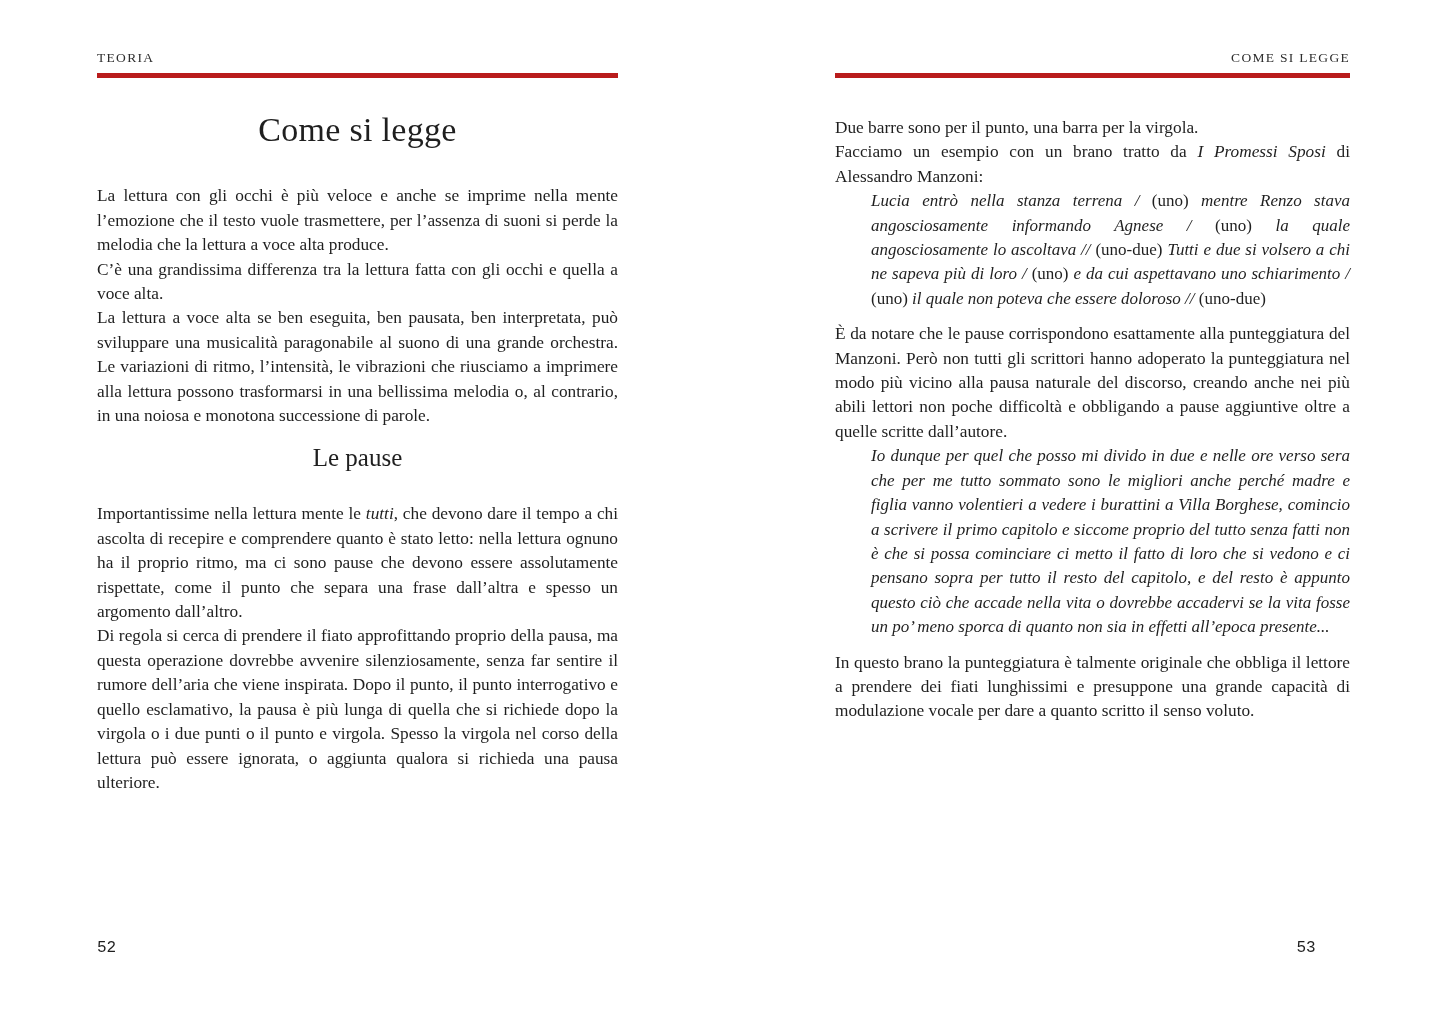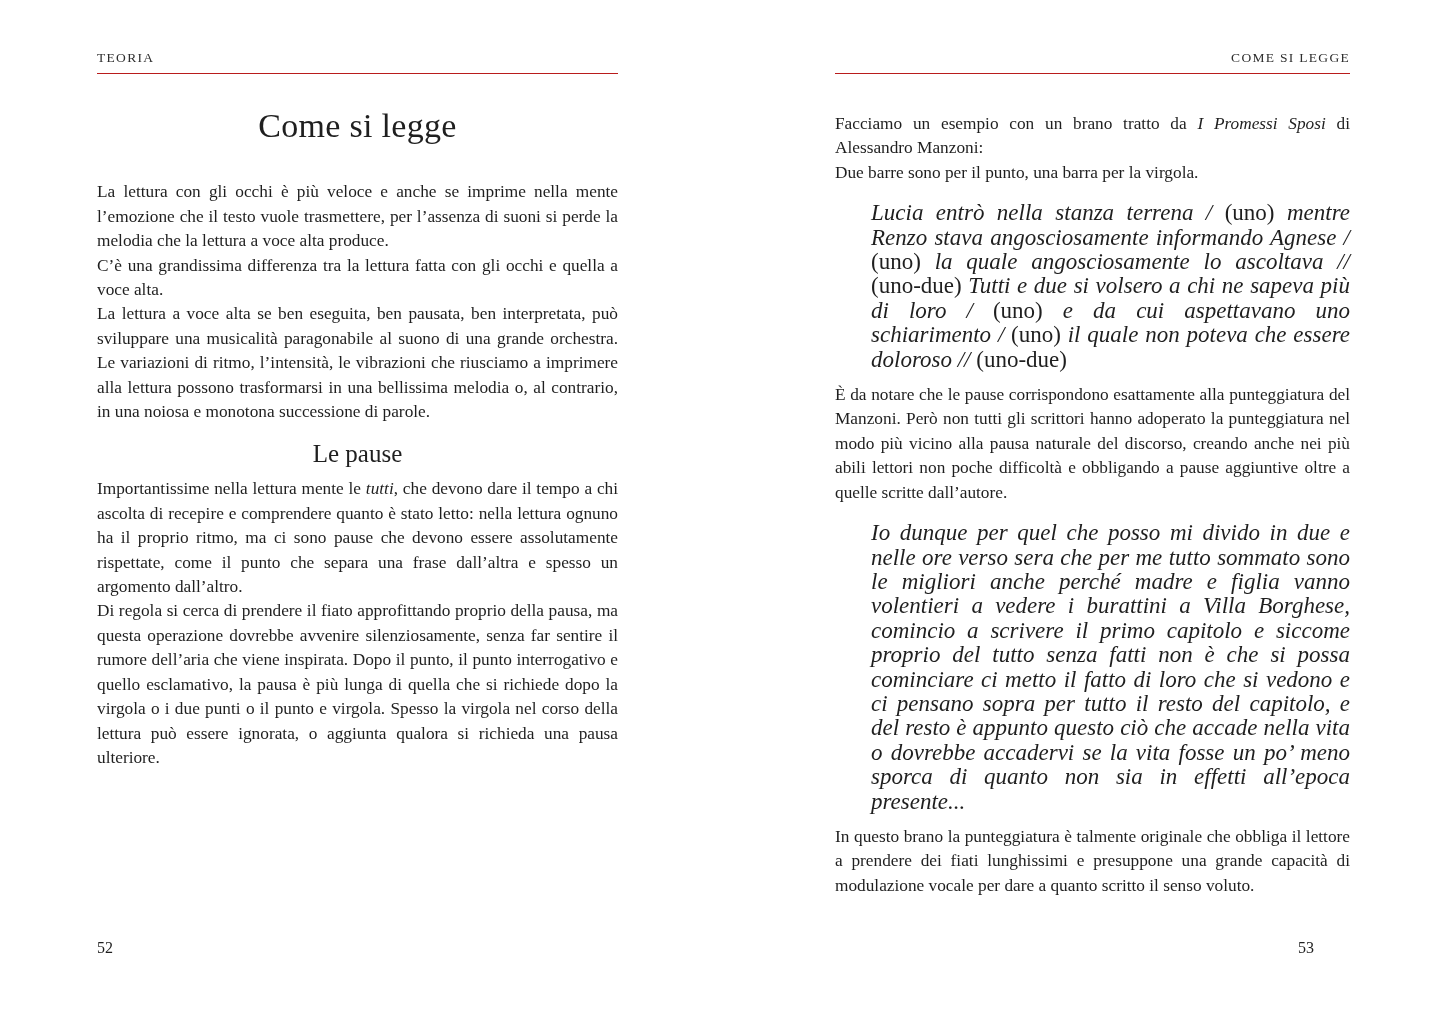--- a/index.html
+++ b/index.html
@@ -13,21 +13,21 @@
   }
   .page { position:absolute; top:50px; }
   .page-left  { left:97px;  width:521px; }
   .page-right { left:835px; width:515px; }
 
   .running-header {
     font-size:13.5px;
     letter-spacing:1.3px;
     color:#2e2e2e;
     padding-bottom:7px;
-    border-bottom:1px solid #b91c1c;
+    border-bottom:5px solid #b91c1c;
   }
   .page-right .running-header { text-align:right; }
 
   .chapter-title {
     font-size:34px;
     font-weight:normal;
     text-align:center;
     line-height:1.1;
     margin:33px 0 36px 0;
     letter-spacing:0.3px;
@@ -39,37 +39,38 @@
     margin:0;
     font-size:17.3px;
     line-height:24.4px;
     text-align:justify;
   }
 
   .section-heading {
     font-size:25px;
     font-weight:normal;
     text-align:center;
-    margin:16px 0 9px 0;
+    margin:16px 0 30px 0;
   }
 
   .quote {
-    margin:16px 0 11px 36px;
-    font-size:23px;
+    margin:0 0 11px 36px;
+    font-size:17px;
     line-height:24.4px;
     text-align:justify;
   }
 
   .it { font-style:italic; }
 
   .pagenum {
     position:absolute;
     top:939px;
     font-size:16px;
     color:#1f1f1f;
+    font-family:Liberation Mono, monospace;
   }
   .pn-left  { left:97px; }
   .pn-right { left:1262px; width:88px; text-align:center; }
 </style>
 </head>
 <body>
 
 <div>
 
   <div class="page page-left">
@@ -84,22 +85,22 @@
     <h2 class="section-heading">Le pause</h2>
 
     <p class="para"><span>Importantissime nella lettura mente le </span><span class="it">tutti</span><span>, che devono dare il tempo a chi ascolta di recepire e comprendere quanto è stato letto: nella lettura ognuno ha il proprio ritmo, ma ci sono pause che devono essere assolutamente rispettate, come il punto che separa una frase dall’altra e spesso un argomento dall’altro.</span></p>
     <p class="para"><span>Di regola si cerca di prendere il fiato approfittando proprio della pausa, ma questa operazione dovrebbe avvenire silenziosamente, senza far sentire il rumore dell’aria che viene inspirata. Dopo il punto, il punto interrogativo e quello esclamativo, la pausa è più lunga di quella che si richiede dopo la virgola o i due punti o il punto e virgola. Spesso la virgola nel corso della lettura può essere ignorata, o aggiunta qualora si richieda una pausa ulteriore.</span></p>
   </div>
 
   <div class="page page-right">
     <div class="running-header">COME SI LEGGE</div>
 
     <div class="body-right">
+      <p class="para"><span>Due barre sono per il punto, una barra per la virgola.</span></p>
       <p class="para"><span>Facciamo un esempio con un brano tratto da </span><span class="it">I Promessi Sposi</span><span> di Alessandro Manzoni:</span></p>
-      <p class="para"><span>Due barre sono per il punto, una barra per la virgola.</span></p>
 
       <div class="quote"><span class="it">Lucia entrò nella stanza terrena / </span><span>(uno) </span><span class="it">mentre Renzo stava angosciosamente informando Agnese / </span><span>(uno) </span><span class="it">la quale angosciosamente lo ascoltava // </span><span>(uno-due) </span><span class="it">Tutti e due si volsero a chi ne sapeva più di loro / </span><span>(uno) </span><span class="it">e da cui aspettavano uno schiarimento / </span><span>(uno) </span><span class="it">il quale non poteva che essere doloroso // </span><span>(uno-due)</span></div>
 
       <p class="para"><span>È da notare che le pause corrispondono esattamente alla punteggiatura del Manzoni. Però non tutti gli scrittori hanno adoperato la punteggiatura nel modo più vicino alla pausa naturale del discorso, creando anche nei più abili lettori non poche difficoltà e obbligando a pause aggiuntive oltre a quelle scritte dall’autore.</span></p>
 
       <div class="quote"><span class="it">Io dunque per quel che posso mi divido in due e nelle ore verso sera che per me tutto sommato sono le migliori anche perché madre e figlia vanno volentieri a vedere i burattini a Villa Borghese, comincio a scrivere il primo capitolo e siccome proprio del tutto senza fatti non è che si possa cominciare ci metto il fatto di loro che si vedono e ci pensano sopra per tutto il resto del capitolo, e del resto è appunto questo ciò che accade nella vita o dovrebbe accadervi se la vita fosse un po’ meno sporca di quanto non sia in effetti all’epoca presente...</span></div>
 
       <p class="para"><span>In questo brano la punteggiatura è talmente originale che obbliga il lettore a prendere dei fiati lunghissimi e presuppone una grande capacità di modulazione vocale per dare a quanto scritto il senso voluto.</span></p>
     </div>
   </div>

